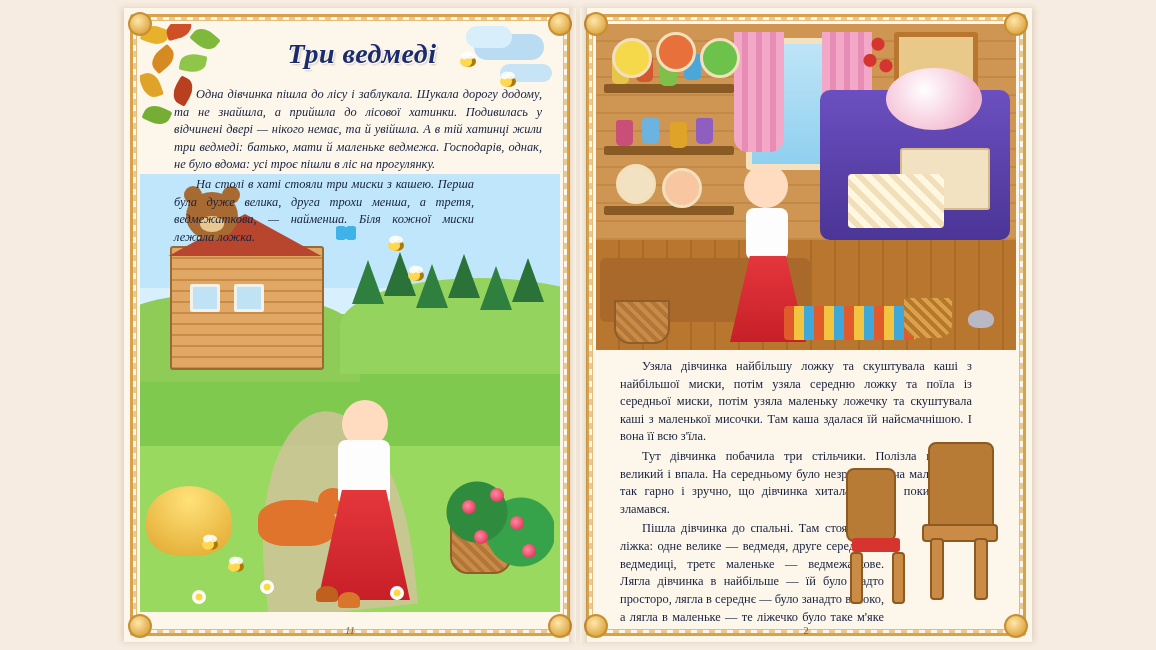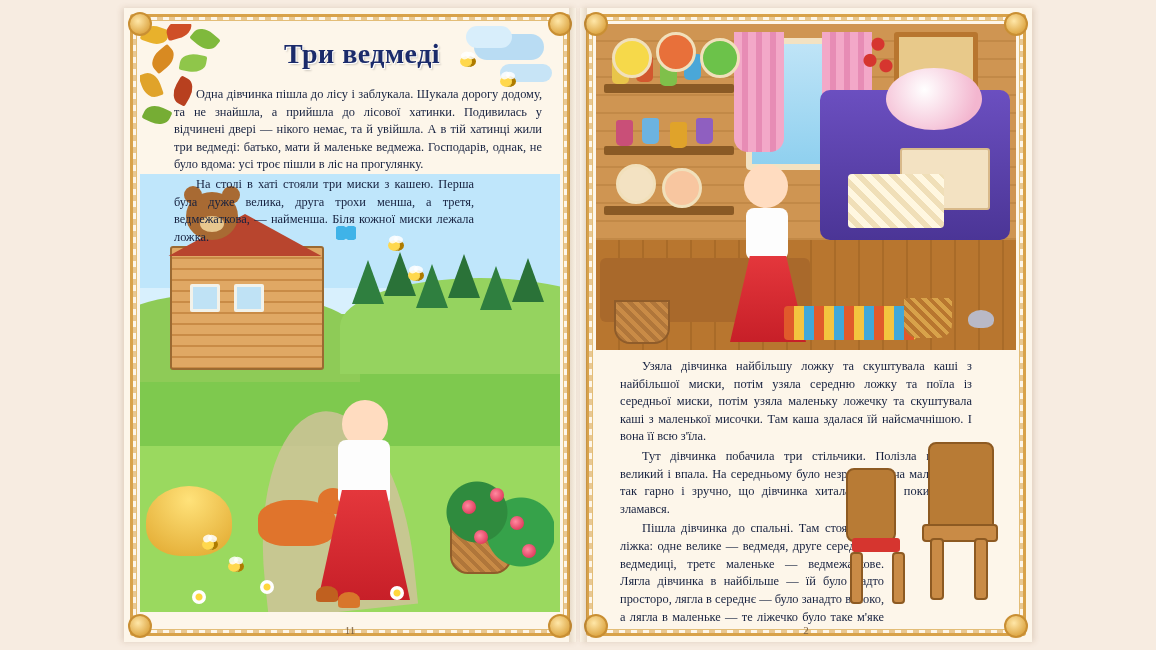--- a/index.html
+++ b/index.html
@@ -27,21 +27,21 @@
 
   
   .page {
     position: relative;
     width: 452px;
     height: 634px;
     background: #fdf6ea;
     box-sizing: border-box;
     overflow: hidden;
   }
-  .page.left  { box-shadow: -2px 0 6px rgba(120,80,40,.18); }
+  .page.left  { box-shadow: -2px 0 6px rgba(120,80,40,.18); font-style: italic; }
   .page.right { box-shadow:  2px 0 6px rgba(120,80,40,.18); }
 
   
   .frame {
     position: absolute;
     inset: 6px;
     border: 3px solid #d8a24a;
     border-radius: 3px;
     box-sizing: border-box;
     background:

